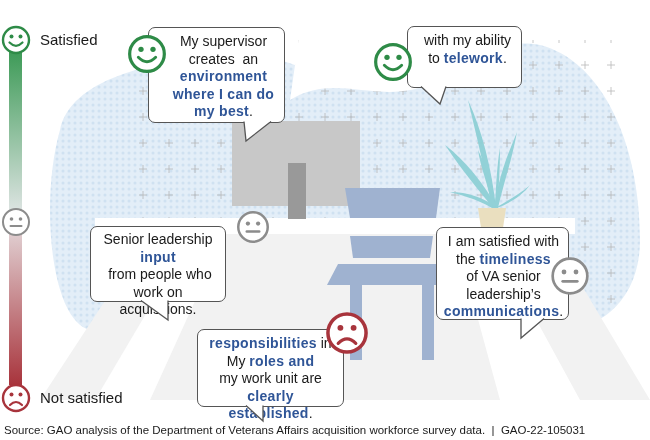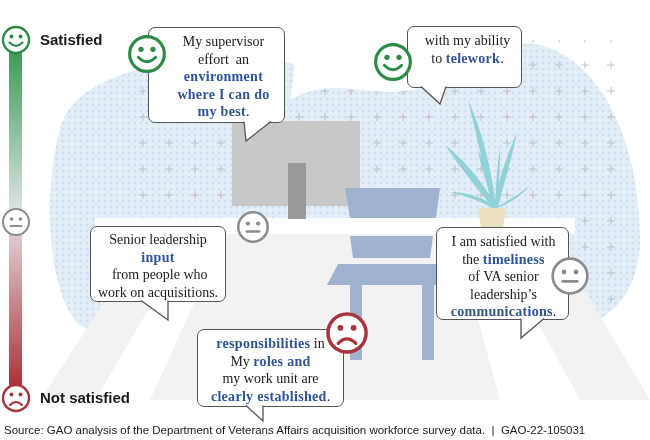--- a/index.html
+++ b/index.html
@@ -1,22 +1,22 @@
 <!DOCTYPE html>
 <html><head>
 <meta charset="utf-8">
 <style>
   html, body { margin:0; padding:0; background:#ffffff; }
   body { width:650px; height:440px; position:relative; overflow:hidden; font-family:"Liberation Sans", sans-serif; color:#1a1a1a; }
   .abs { position:absolute; }
-  .bubble { position:absolute; background:#fff; border:1.3px solid #555; border-radius:7px; box-sizing:border-box; text-align:center; font-size:14px; line-height:17.5px; padding:5px 6px; z-index:5;font-family:Liberation Serif, serif; }
+  .bubble { position:absolute; background:#fff; border:1.3px solid #555; border-radius:7px; box-sizing:border-box; text-align:center; font-size:14px; line-height:17.5px; padding:5px 6px; z-index:5; }
   .bubble .hl { color:#2f5597; font-weight:bold; letter-spacing:0.3px; }
   .tail { position:absolute; z-index:6; }
   .face { position:absolute; z-index:7; }
-  .scale-label { position:absolute; font-weight:bold; font-size:15px; color:#1a1a1a; }
+  .scale-label { position:absolute; font-weight:normal; font-size:15px; color:#1a1a1a; }
   .source { position:absolute; left:4px; top:424px; font-size:11.5px; color:#1a1a1a; white-space:nowrap; }
 </style>
 </head>
 <body>
 
 <svg class="abs" style="left:0;top:0;z-index:0" width="650" height="440">
   <defs>
     <pattern id="dots" width="6" height="6" patternUnits="userSpaceOnUse">
       <rect width="6" height="6" fill="#e3eef8"></rect>
       <circle cx="3" cy="3" r="1.5" fill="#cfe1f1"></circle>
@@ -91,21 +91,21 @@
 <svg class="face" style="left:1px;top:383px" width="30" height="30" viewBox="0 0 30 30">
   <circle cx="15" cy="15" r="13" fill="#fff" stroke="#a8343c" stroke-width="2.4"></circle>
   <circle cx="10.5" cy="11.5" r="2" fill="#a8343c"></circle>
     <circle cx="19.5" cy="11.5" r="2" fill="#a8343c"></circle>
   <path d="M9 22 Q 15 16, 21 22" fill="none" stroke="#a8343c" stroke-width="2.2" stroke-linecap="round"></path>
 </svg>
 <span class="scale-label" style="left:40px;top:389px">Not satisfied</span>
 
 <div class="bubble" style="left:148px;top:27px;width:137px;height:96px;padding-left:20px">
   <div>My supervisor</div>
-  <div style="white-space:pre">effort  an</div>
+  <div style="white-space:pre">creates  an</div>
   <div><span class="hl">environment</span></div>
   <div><span class="hl">where I can do</span></div>
   <div><span class="hl">my best</span><span>.</span></div>
 </div>
 <svg class="tail" style="left:243px;top:121px" width="32" height="22">
     <path d="M1 0.5 L 3 20 L 28 0.5" fill="#fff" stroke="#555" stroke-width="1.3"></path>
     <path d="M2 -1 L 27 -1" stroke="#fff" stroke-width="3"></path>
   </svg>
 <svg class="face" style="left:127px;top:34px" width="40" height="40" viewBox="0 0 30 30">
   <circle cx="15" cy="15" r="13" fill="#fff" stroke="#2e8b47" stroke-width="2.4"></circle>

